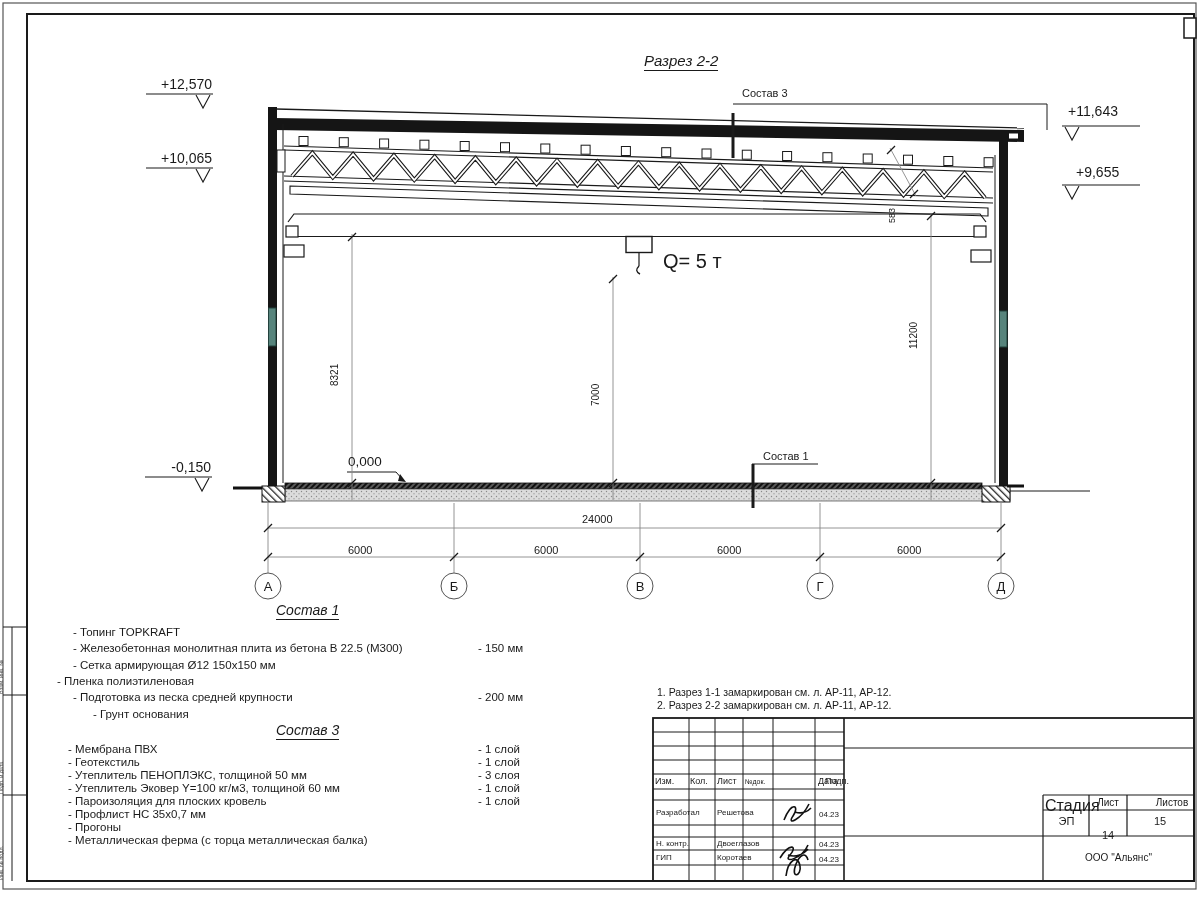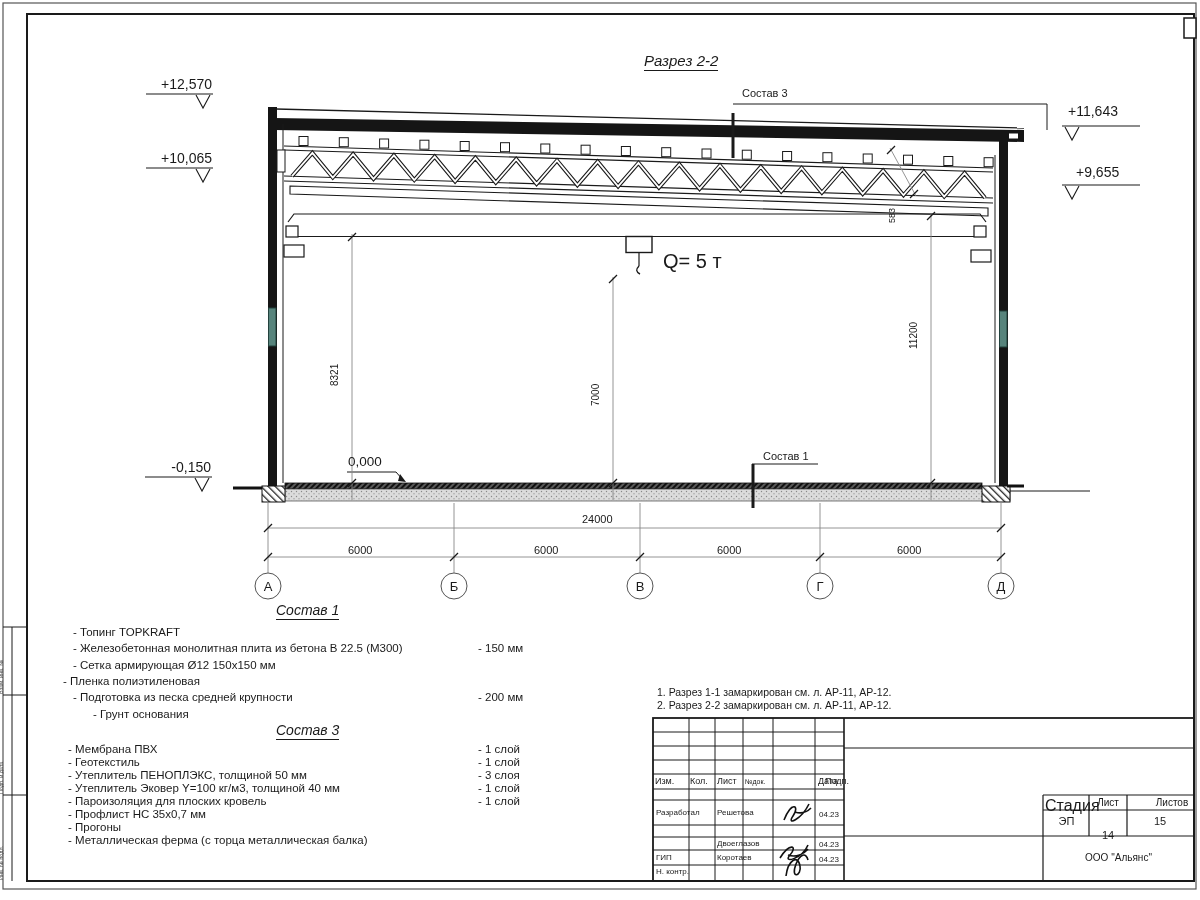--- a/index.html
+++ b/index.html
@@ -264,54 +264,54 @@
 <div class="txt axis" style="left:441px;top:579px;">Б</div>
 <div class="txt axis" style="left:627px;top:579px;">В</div>
 <div class="txt axis" style="left:807px;top:579px;">Г</div>
 <div class="txt axis" style="left:988px;top:579px;">Д</div>
 
 <div class="txt ital und" style="left:276px;top:602px;font-size:14px;">Состав 1</div>
 <div class="txt listrow" style="left:73px;top:626px;">- Топинг TOPKRAFT</div>
 <div class="txt listrow" style="left:73px;top:642px;">- Железобетонная  монолитная плита из бетона  В 22.5 (М300)</div>
 <div class="txt listrow" style="left:478px;top:642px;">- 150 мм</div>
 <div class="txt listrow" style="left:73px;top:659px;">- Сетка армирующая Ø12 150х150 мм</div>
-<div class="txt listrow" style="left:63px;top:675px;">- Пленка полиэтиленовая</div>
+<div class="txt listrow" style="left:57px;top:675px;">- Пленка полиэтиленовая</div>
 <div class="txt listrow" style="left:73px;top:691px;">- Подготовка из песка средней  крупности</div>
 <div class="txt listrow" style="left:478px;top:691px;">- 200 мм</div>
 <div class="txt listrow" style="left:73px;top:708px;margin-left:20px;">- Грунт основания</div>
 
 <div class="txt ital und" style="left:276px;top:722px;font-size:14px;">Состав 3</div>
 <div class="txt listrow" style="left:68px;top:743px;">- Мембрана ПВХ</div>
 <div class="txt listrow" style="left:478px;top:743px;">- 1 слой</div>
 <div class="txt listrow" style="left:68px;top:756px;">- Геотекстиль</div>
 <div class="txt listrow" style="left:478px;top:756px;">- 1 слой</div>
 <div class="txt listrow" style="left:68px;top:769px;">- Утеплитель ПЕНОПЛЭКС, толщиной 50 мм</div>
 <div class="txt listrow" style="left:478px;top:769px;">- 3 слоя</div>
-<div class="txt listrow" style="left:68px;top:782px;">- Утеплитель Эковер Y=100 кг/м3, толщиной 40 мм</div>
+<div class="txt listrow" style="left:68px;top:782px;">- Утеплитель Эковер Y=100 кг/м3, толщиной 60 мм</div>
 <div class="txt listrow" style="left:478px;top:782px;">- 1 слой</div>
 <div class="txt listrow" style="left:68px;top:795px;">- Пароизоляция для плоских кровель</div>
 <div class="txt listrow" style="left:478px;top:795px;">- 1 слой</div>
 <div class="txt listrow" style="left:68px;top:808px;">- Профлист НС 35х0,7 мм</div>
 <div class="txt listrow" style="left:68px;top:821px;">- Прогоны</div>
 <div class="txt listrow" style="left:68px;top:834px;">- Металлическая ферма (с торца металлическая балка)</div>
 
 <div class="txt" style="left:657px;top:686px;font-size:10.5px;">1. Разрез 1-1 замаркирован см. л. АР-11, АР-12.</div>
 <div class="txt" style="left:657px;top:699px;font-size:10.5px;">2. Разрез 2-2 замаркирован см. л. АР-11, АР-12.</div>
 
 <div class="txt" style="left:655px;top:776px;font-size:9px;">Изм.</div>
 <div class="txt" style="left:690px;top:776px;font-size:9px;">Кол.</div>
 <div class="txt" style="left:717px;top:776px;font-size:9px;">Лист</div>
 <div class="txt" style="left:745px;top:778px;font-size:7px;">№док.</div>
 <div class="txt" style="left:777px;top:776px;font-size:9px;padding-left:48px;">Подп.</div>
 <div class="txt" style="left:818px;top:776px;font-size:9px;">Дата</div>
 
 <div class="txt tb" style="left:656px;top:808px;">Разработал</div>
 <div class="txt tb" style="left:717px;top:808px;">Решетова</div>
 <div class="txt tb" style="left:819px;top:810px;">04.23</div>
-<div class="txt tb" style="left:656px;top:839px;margin-top:28px;">Н. контр.</div>
+<div class="txt tb" style="left:656px;top:839px;">Н. контр.</div>
 <div class="txt tb" style="left:717px;top:839px;">Двоеглазов</div>
 <div class="txt tb" style="left:819px;top:840px;">04.23</div>
 <div class="txt tb" style="left:656px;top:853px;">ГИП</div>
 <div class="txt tb" style="left:717px;top:853px;">Коротаев</div>
 <div class="txt tb" style="left:819px;top:855px;">04.23</div>
 
 <div class="txt center" style="left:1045px;top:797px;width:43px;font-size:16px;">Стадия</div>
 <div class="txt center" style="left:1090px;top:797px;width:36px;font-size:10px;">Лист</div>
 <div class="txt center" style="left:1128px;top:797px;width:88px;font-size:10px;">Листов</div>
 <div class="txt center" style="left:1045px;top:815px;width:43px;font-size:11px;">ЭП</div>

